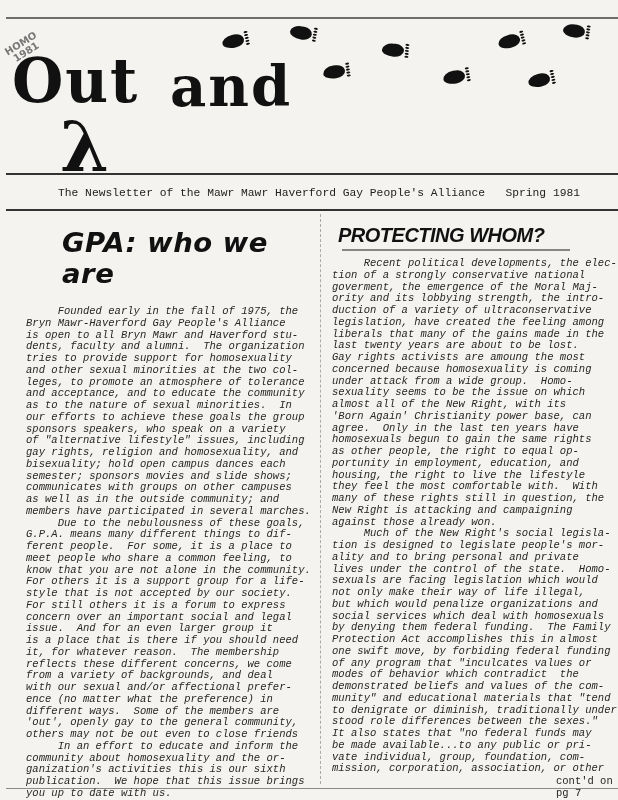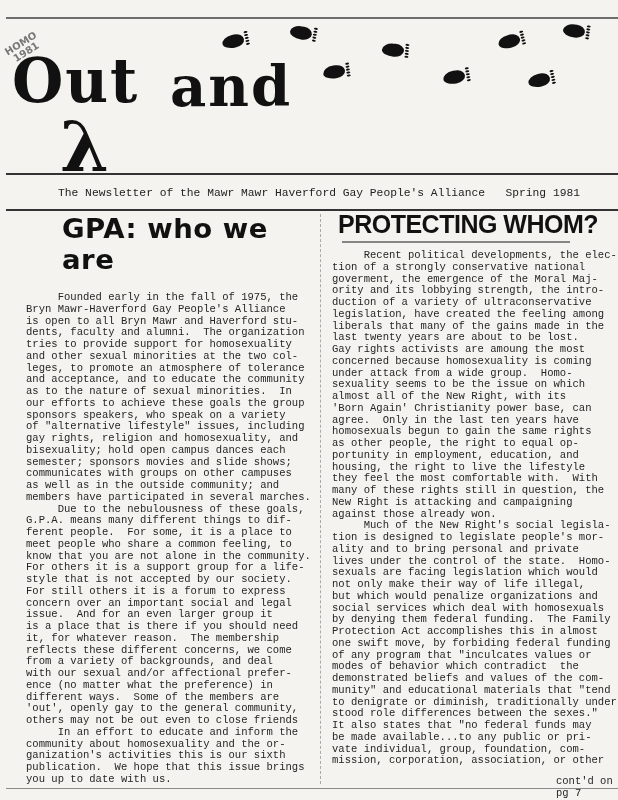--- a/index.html
+++ b/index.html
@@ -32,31 +32,31 @@
     }
     .foot { position: absolute; width: 30px; height: 14px; }
     .foot .sole { position: absolute; left: 0; top: 1px; width: 22px; height: 13px; background: #111; border-radius: 50% 40% 45% 55% / 55% 50% 50% 45%; }
     .foot .toes { position: absolute; left: 23px; top: 0; width: 5px; display: flex; flex-direction: column; gap: 1px; }
     .foot .toes i { display:block; width: 4px; height: 2px; background:#111; border-radius: 50%; }
 
     .subtitle {
       position: absolute; top: 187px; left: 58px; font-size: 11.3px; color: #222; white-space: pre;
     }
 
-    .col { position: absolute; top: 200px; }
+    .col { position: absolute; top: 214px; font-style: italic; }
     .col.left { left: 24px; width: 290px; }
     .col.right { left: 326px; width: 292px; }
     .divider { position: absolute; left: 320px; top: 214px; width: 1px; height: 570px; border-left: 1px dashed #aaa; }
 
     .head-gpa {
       font-family: "DejaVu Sans", sans-serif; font-weight: 900; font-size: 27px;
       color: #111; margin: 13px 0 0 38px; letter-spacing: .5px; transform: scaleX(1.02); transform-origin: left;
     }
     .head-whom {
-      font-family: "Liberation Sans", sans-serif; font-weight: bold; font-size: 25px;
+      font-family: "Liberation Sans", sans-serif; font-weight: bold; font-size: 20px;
       color: #111; margin: 10px 0 0 12px; letter-spacing: -.5px;
     }
     .head-underline { height: 2px; background: #555; margin: 2px 0 0 16px; width: 228px; opacity: .7; }
 
     .body-text {
       font-size: 10.55px; line-height: 11.75px; white-space: pre; color: #262626;
     }
     .left .body-text { margin-top: 17px; margin-left: 2px; }
     .right .body-text { margin-top: 7px; margin-left: 6px; }
     .cont { position: absolute; left: 556px; top: 775px; font-size: 10.5px; color:#262626; }

